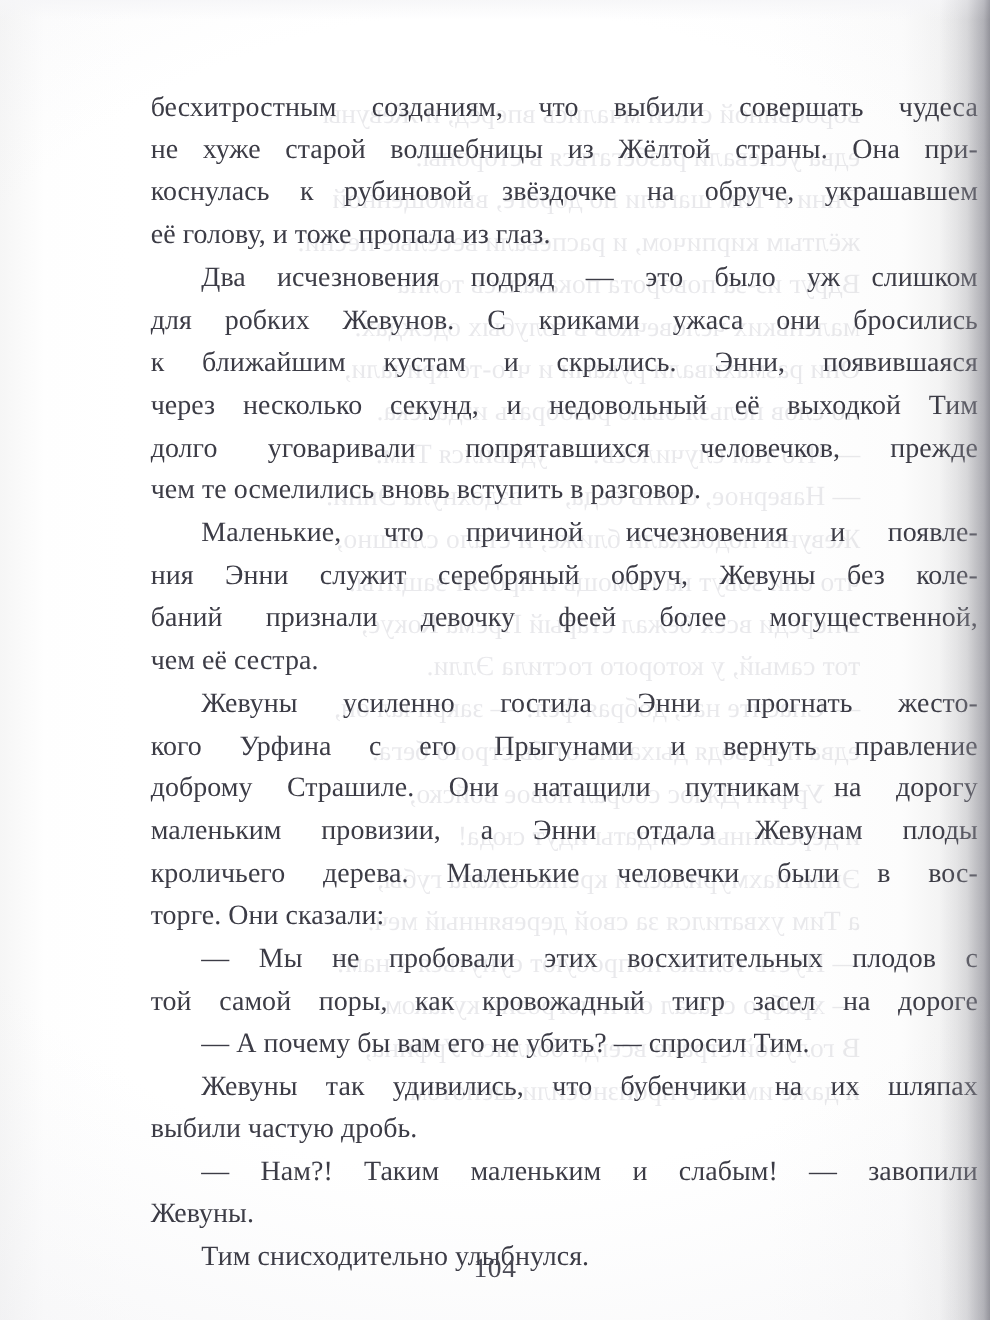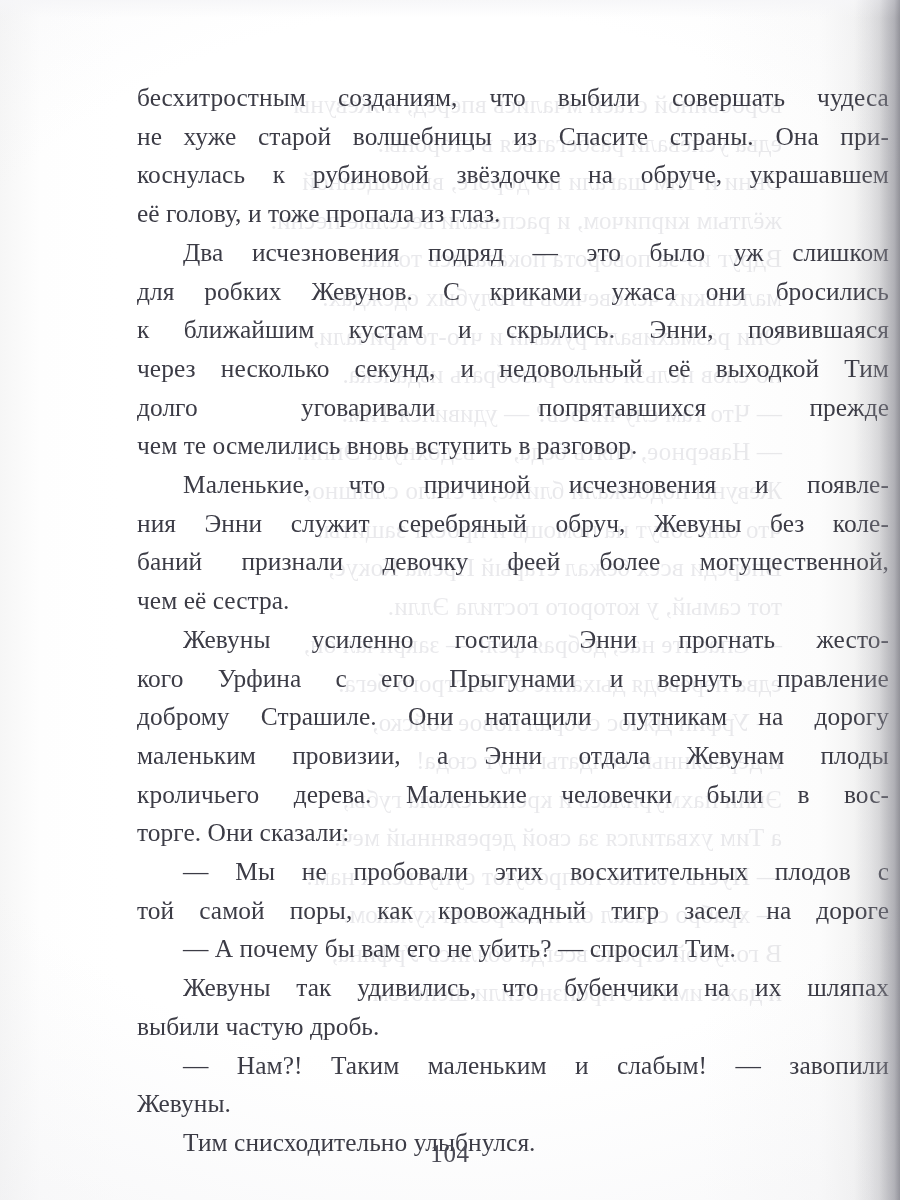--- a/index.html
+++ b/index.html
@@ -165,30 +165,30 @@
         <div>В голубой стране всегда боялись Урфина,</div>
         <div>и даже имя его произносили шёпотом.</div>
       </div>
   </div>
 
   <div class="scan-tint"></div>
 
   <div class="text-col" id="text-col">
       <p class="no-indent">
         <span class="ln j"><span>бесхитростным</span><span>созданиям,</span><span>что</span><span>выбили</span><span>совершать</span><span>чудеса</span></span>
-        <span class="ln j"><span>не</span><span>хуже</span><span>старой</span><span>волшебницы</span><span>из</span><span>Спасите</span><span>страны.</span><span>Она</span><span>при-</span></span>
+        <span class="ln j"><span>не</span><span>хуже</span><span>старой</span><span>волшебницы</span><span>из</span><span>Жёлтой</span><span>страны.</span><span>Она</span><span>при-</span></span>
         <span class="ln j"><span>коснулась</span><span>к</span><span>рубиновой</span><span>звёздочке</span><span>на</span><span>обруче,</span><span>украшавшем</span></span>
         <span class="ln">её голову, и тоже пропала из глаз.</span>
       </p>
       <p class="no-indent">
         <span class="ln j ind"><span>Два</span><span>исчезновения</span><span>подряд</span><span>—</span><span>это</span><span>было</span><span>уж</span><span>слишком</span></span>
         <span class="ln j"><span>для</span><span>робких</span><span>Жевунов.</span><span>С</span><span>криками</span><span>ужаса</span><span>они</span><span>бросились</span></span>
         <span class="ln j"><span>к</span><span>ближайшим</span><span>кустам</span><span>и</span><span>скрылись.</span><span>Энни,</span><span>появившаяся</span></span>
         <span class="ln j"><span>через</span><span>несколько</span><span>секунд,</span><span>и</span><span>недовольный</span><span>её</span><span>выходкой</span><span>Тим</span></span>
-        <span class="ln j"><span>долго</span><span>уговаривали</span><span>попрятавшихся</span><span>прежде</span></span>
+        <span class="ln j"><span>долго</span><span>уговаривали</span><span>попрятавшихся</span><span>человечков,</span><span>прежде</span></span>
         <span class="ln">чем те осмелились вновь вступить в разговор.</span>
       </p>
       <p class="no-indent">
         <span class="ln j ind"><span>Маленькие,</span><span>что</span><span>причиной</span><span>исчезновения</span><span>и</span><span>появле-</span></span>
         <span class="ln j"><span>ния</span><span>Энни</span><span>служит</span><span>серебряный</span><span>обруч,</span><span>Жевуны</span><span>без</span><span>коле-</span></span>
         <span class="ln j"><span>баний</span><span>признали</span><span>девочку</span><span>феей</span><span>более</span><span>могущественной,</span></span>
         <span class="ln">чем её сестра.</span>
       </p>
       <p class="no-indent">
         <span class="ln j ind"><span>Жевуны</span><span>усиленно</span><span>гостила</span><span>Энни</span><span>прогнать</span><span>жесто-</span></span>

